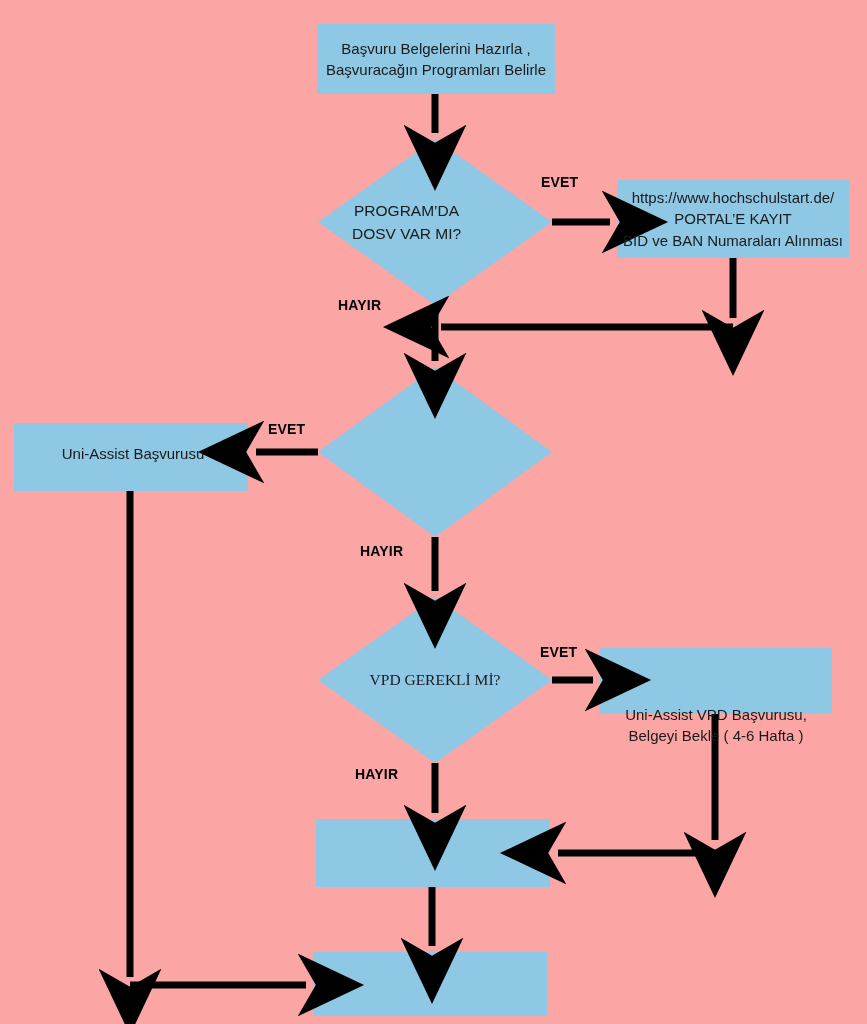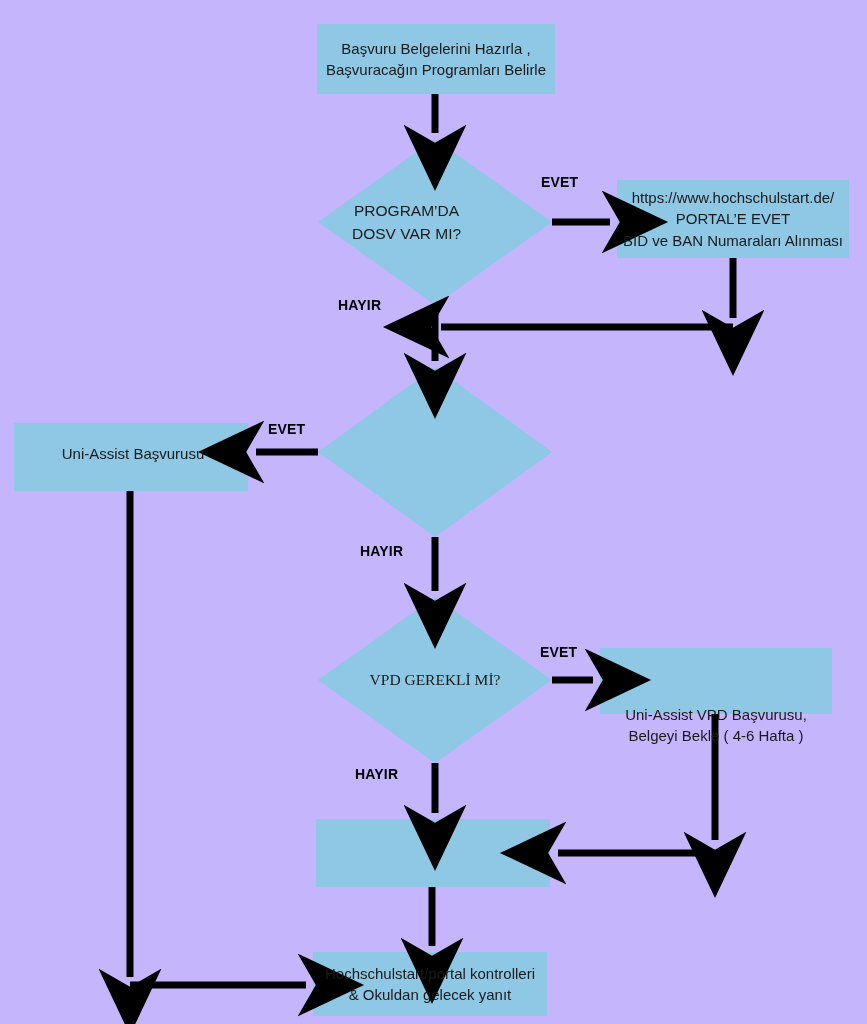--- a/index.html
+++ b/index.html
@@ -47,21 +47,21 @@
     font-size: 14px;
     font-weight: bold;
     letter-spacing: 0.2px;
     white-space: nowrap;
     text-align: center;
   }
 </style>
 </head>
 <body>
 
-<div id="canvas" style="background: #c4b5fd;">
+<div id="canvas" style="background: #fca5a5;">
 
   <svg id="flow-svg" viewBox="0 0 867 1024" xmlns="http://www.w3.org/2000/svg">
     <defs>
       <marker id="arrow-down" markerWidth="10" markerHeight="9" refX="1.2" refY="4.5" orient="auto" markerUnits="strokeWidth">
         <path d="M0,0 L9.5,4.5 L0,9 L2.6,4.5 Z" fill="#000000"></path>
       </marker>
     </defs>
 
     <g>
       <rect x="317" y="24" width="238" height="70" fill="#8ec8e4"></rect>
@@ -112,34 +112,32 @@
     </g>
   </svg>
 
   <div class="node-label" style="left: 317px; top: 24px; width: 238px; height: 70px; color: rgb(26, 26, 26);">Başvuru Belgelerini Hazırla ,
 Başvuracağın Programları Belirle</div>
 
   <div class="node-label diamond-label" style="left: 352px; top: 187px; width: 166px; height: 70px; text-align: center; justify-content: flex-start; color: rgb(26, 26, 26);">PROGRAM’DA
 DOSV VAR MI?</div>
 
   <div class="node-label" style="left: 617px; top: 180px; width: 232px; height: 78px; color: rgb(26, 26, 26);">https://www.hochschulstart.de/
-PORTAL’E EVET
+PORTAL’E KAYIT
 BID ve BAN Numaraları Alınması</div>
 
 
   <div class="node-label" style="left: 16px; top: 423px; width: 234px; height: 61px; color: rgb(26, 26, 26);">Uni-Assist Başvurusu</div>
 
   <div class="node-label diamond-label" style="left: 340px; top: 660px; width: 190px; height: 40px; color: rgb(26, 26, 26); font-family: Liberation Serif, serif;">VPD GEREKLİ Mİ?</div>
 
   <div class="node-label" style="left: 600px; top: 648px; width: 232px; height: 66px; color: rgb(26, 26, 26); margin-top: 44px;">Uni-Assist VPD Başvurusu,
 Belgeyi Bekle ( 4-6 Hafta )</div>
 
 
-  <div class="node-label" style="left: 313px; top: 952px; width: 234px; height: 64px; color: rgb(26, 26, 26);">Hochschulstart/portal kontrolleri
-&amp; Okuldan gelecek yanıt</div>
 
   <div class="edge-label" style="left: 541px; top: 174px; color: rgb(0, 0, 0);">EVET</div>
 
   <div class="edge-label" style="left: 338px; top: 297px; color: rgb(0, 0, 0);">HAYIR</div>
 
   <div class="edge-label" style="left: 268px; top: 421px; color: rgb(0, 0, 0);">EVET</div>
 
   <div class="edge-label" style="left: 360px; top: 543px; color: rgb(0, 0, 0);">HAYIR</div>
 
   <div class="edge-label" style="left: 540px; top: 644px; color: rgb(0, 0, 0);">EVET</div>

